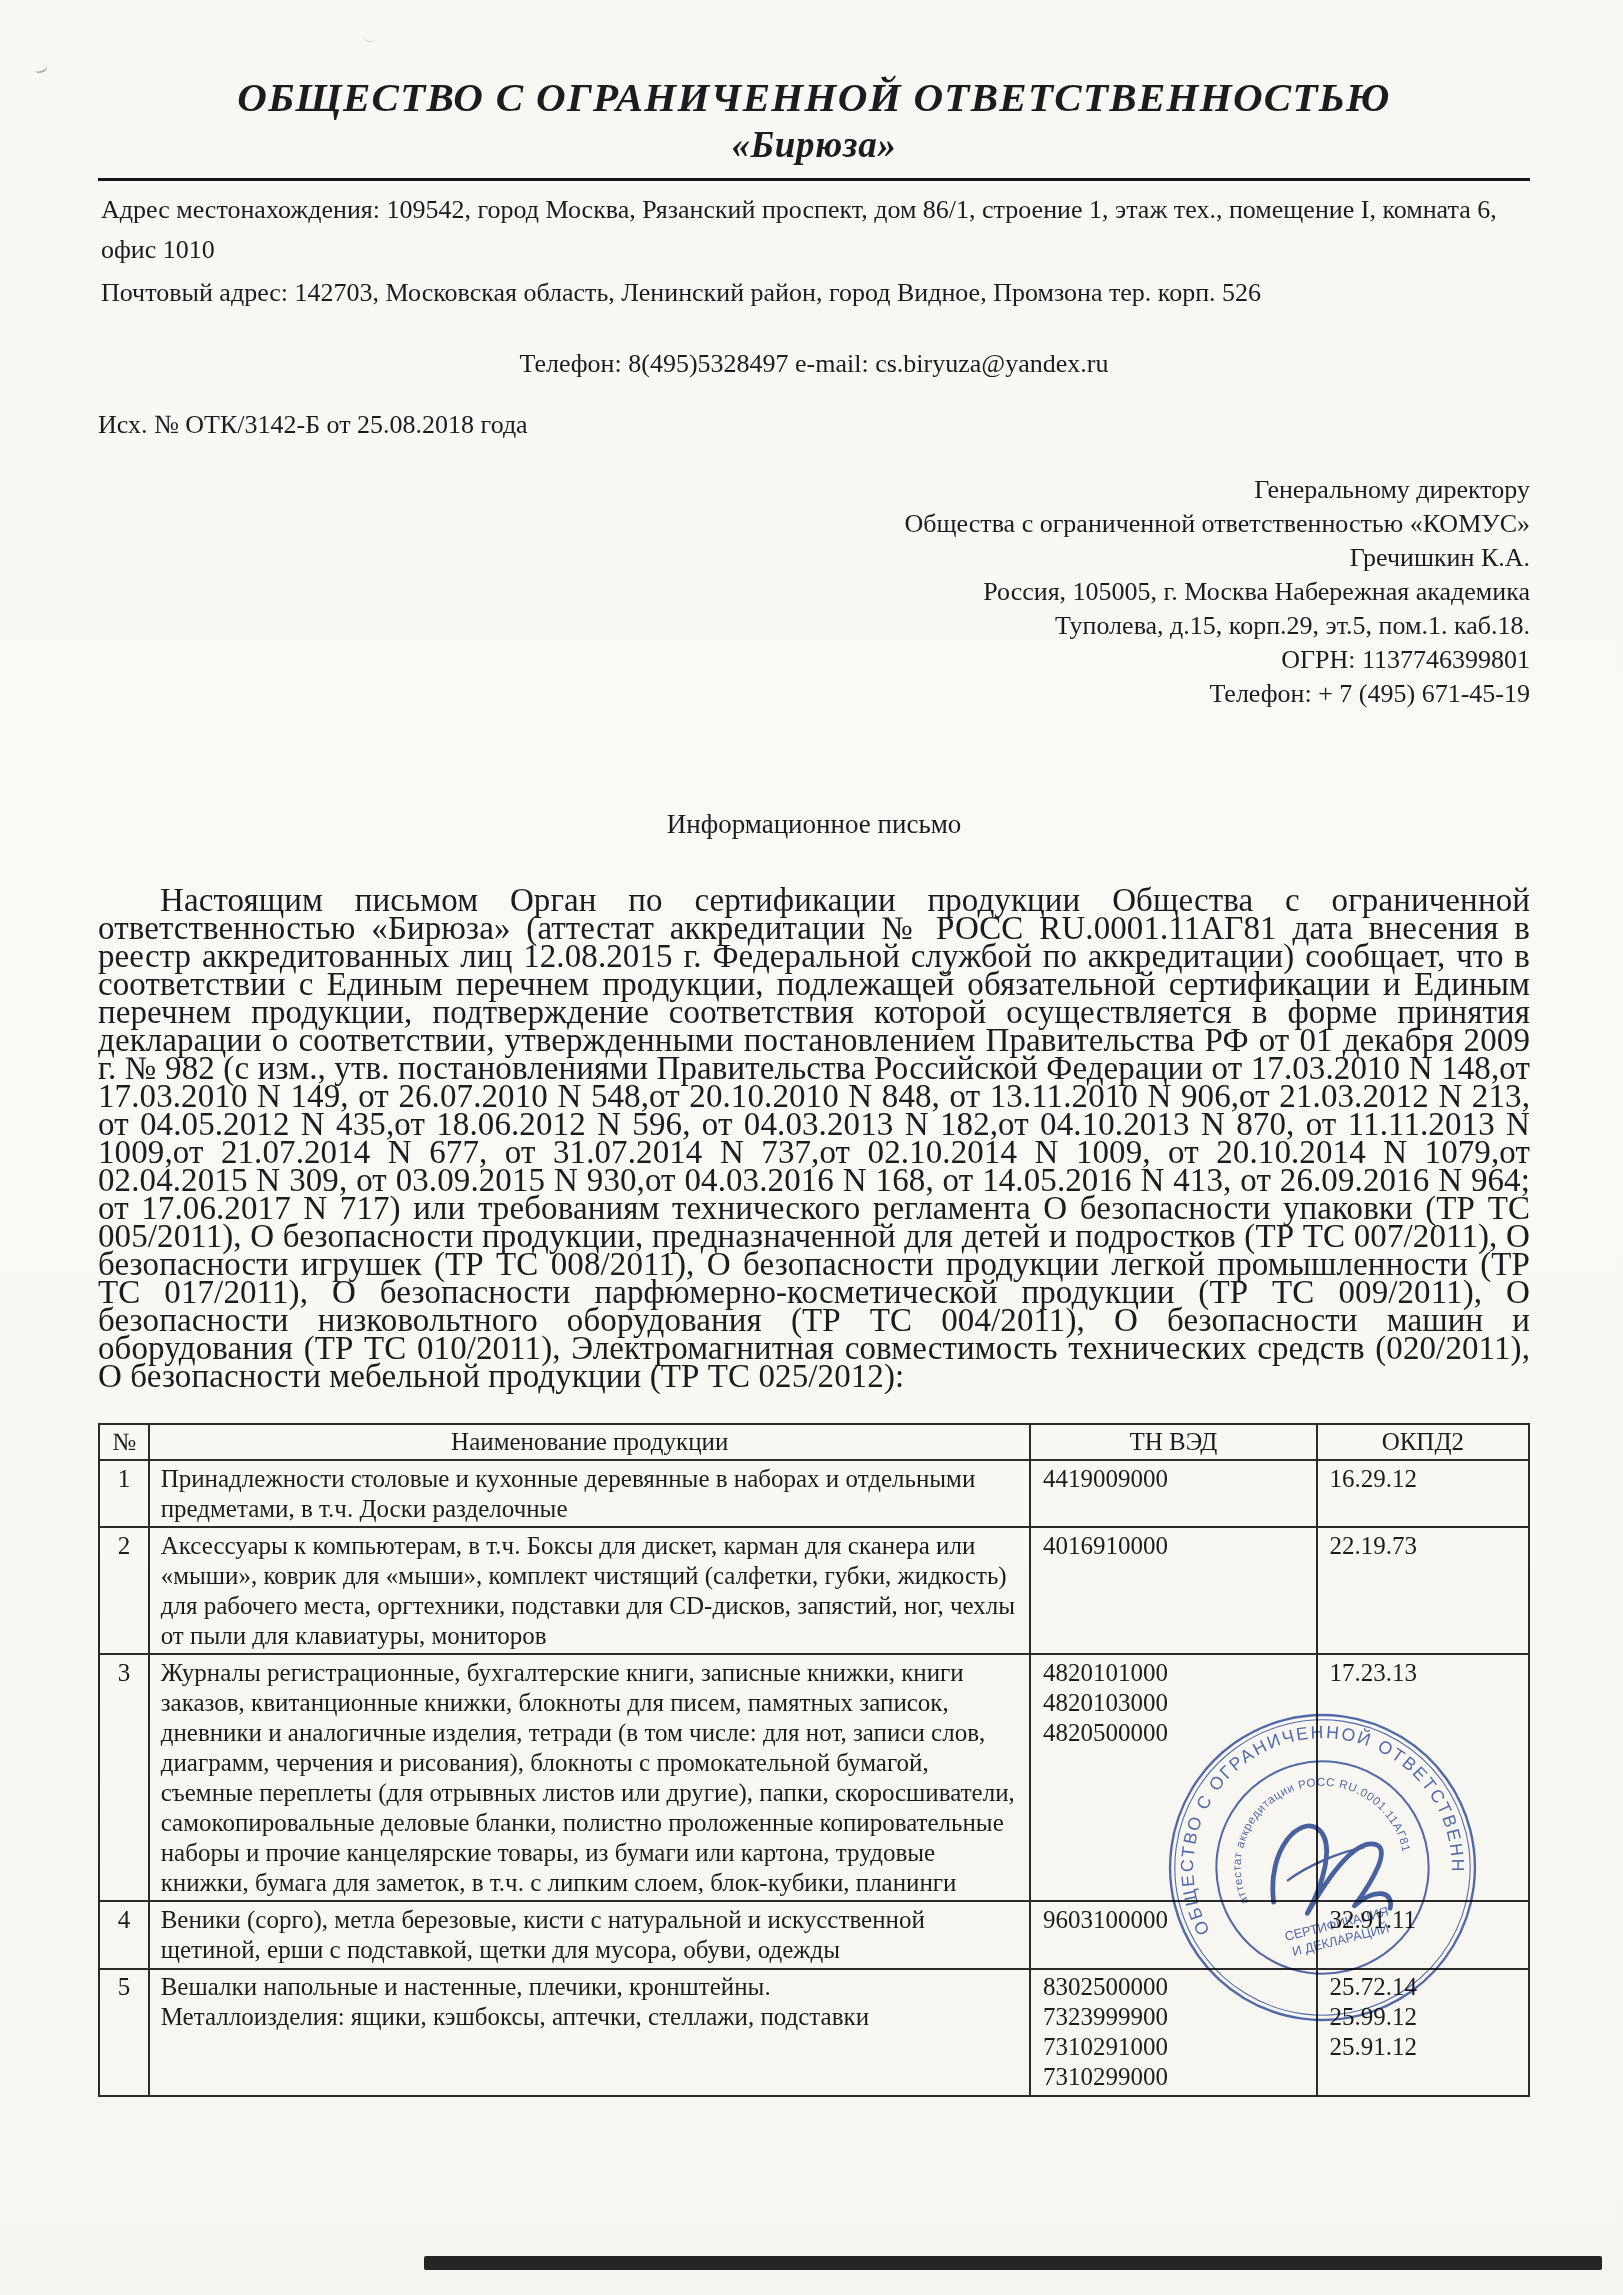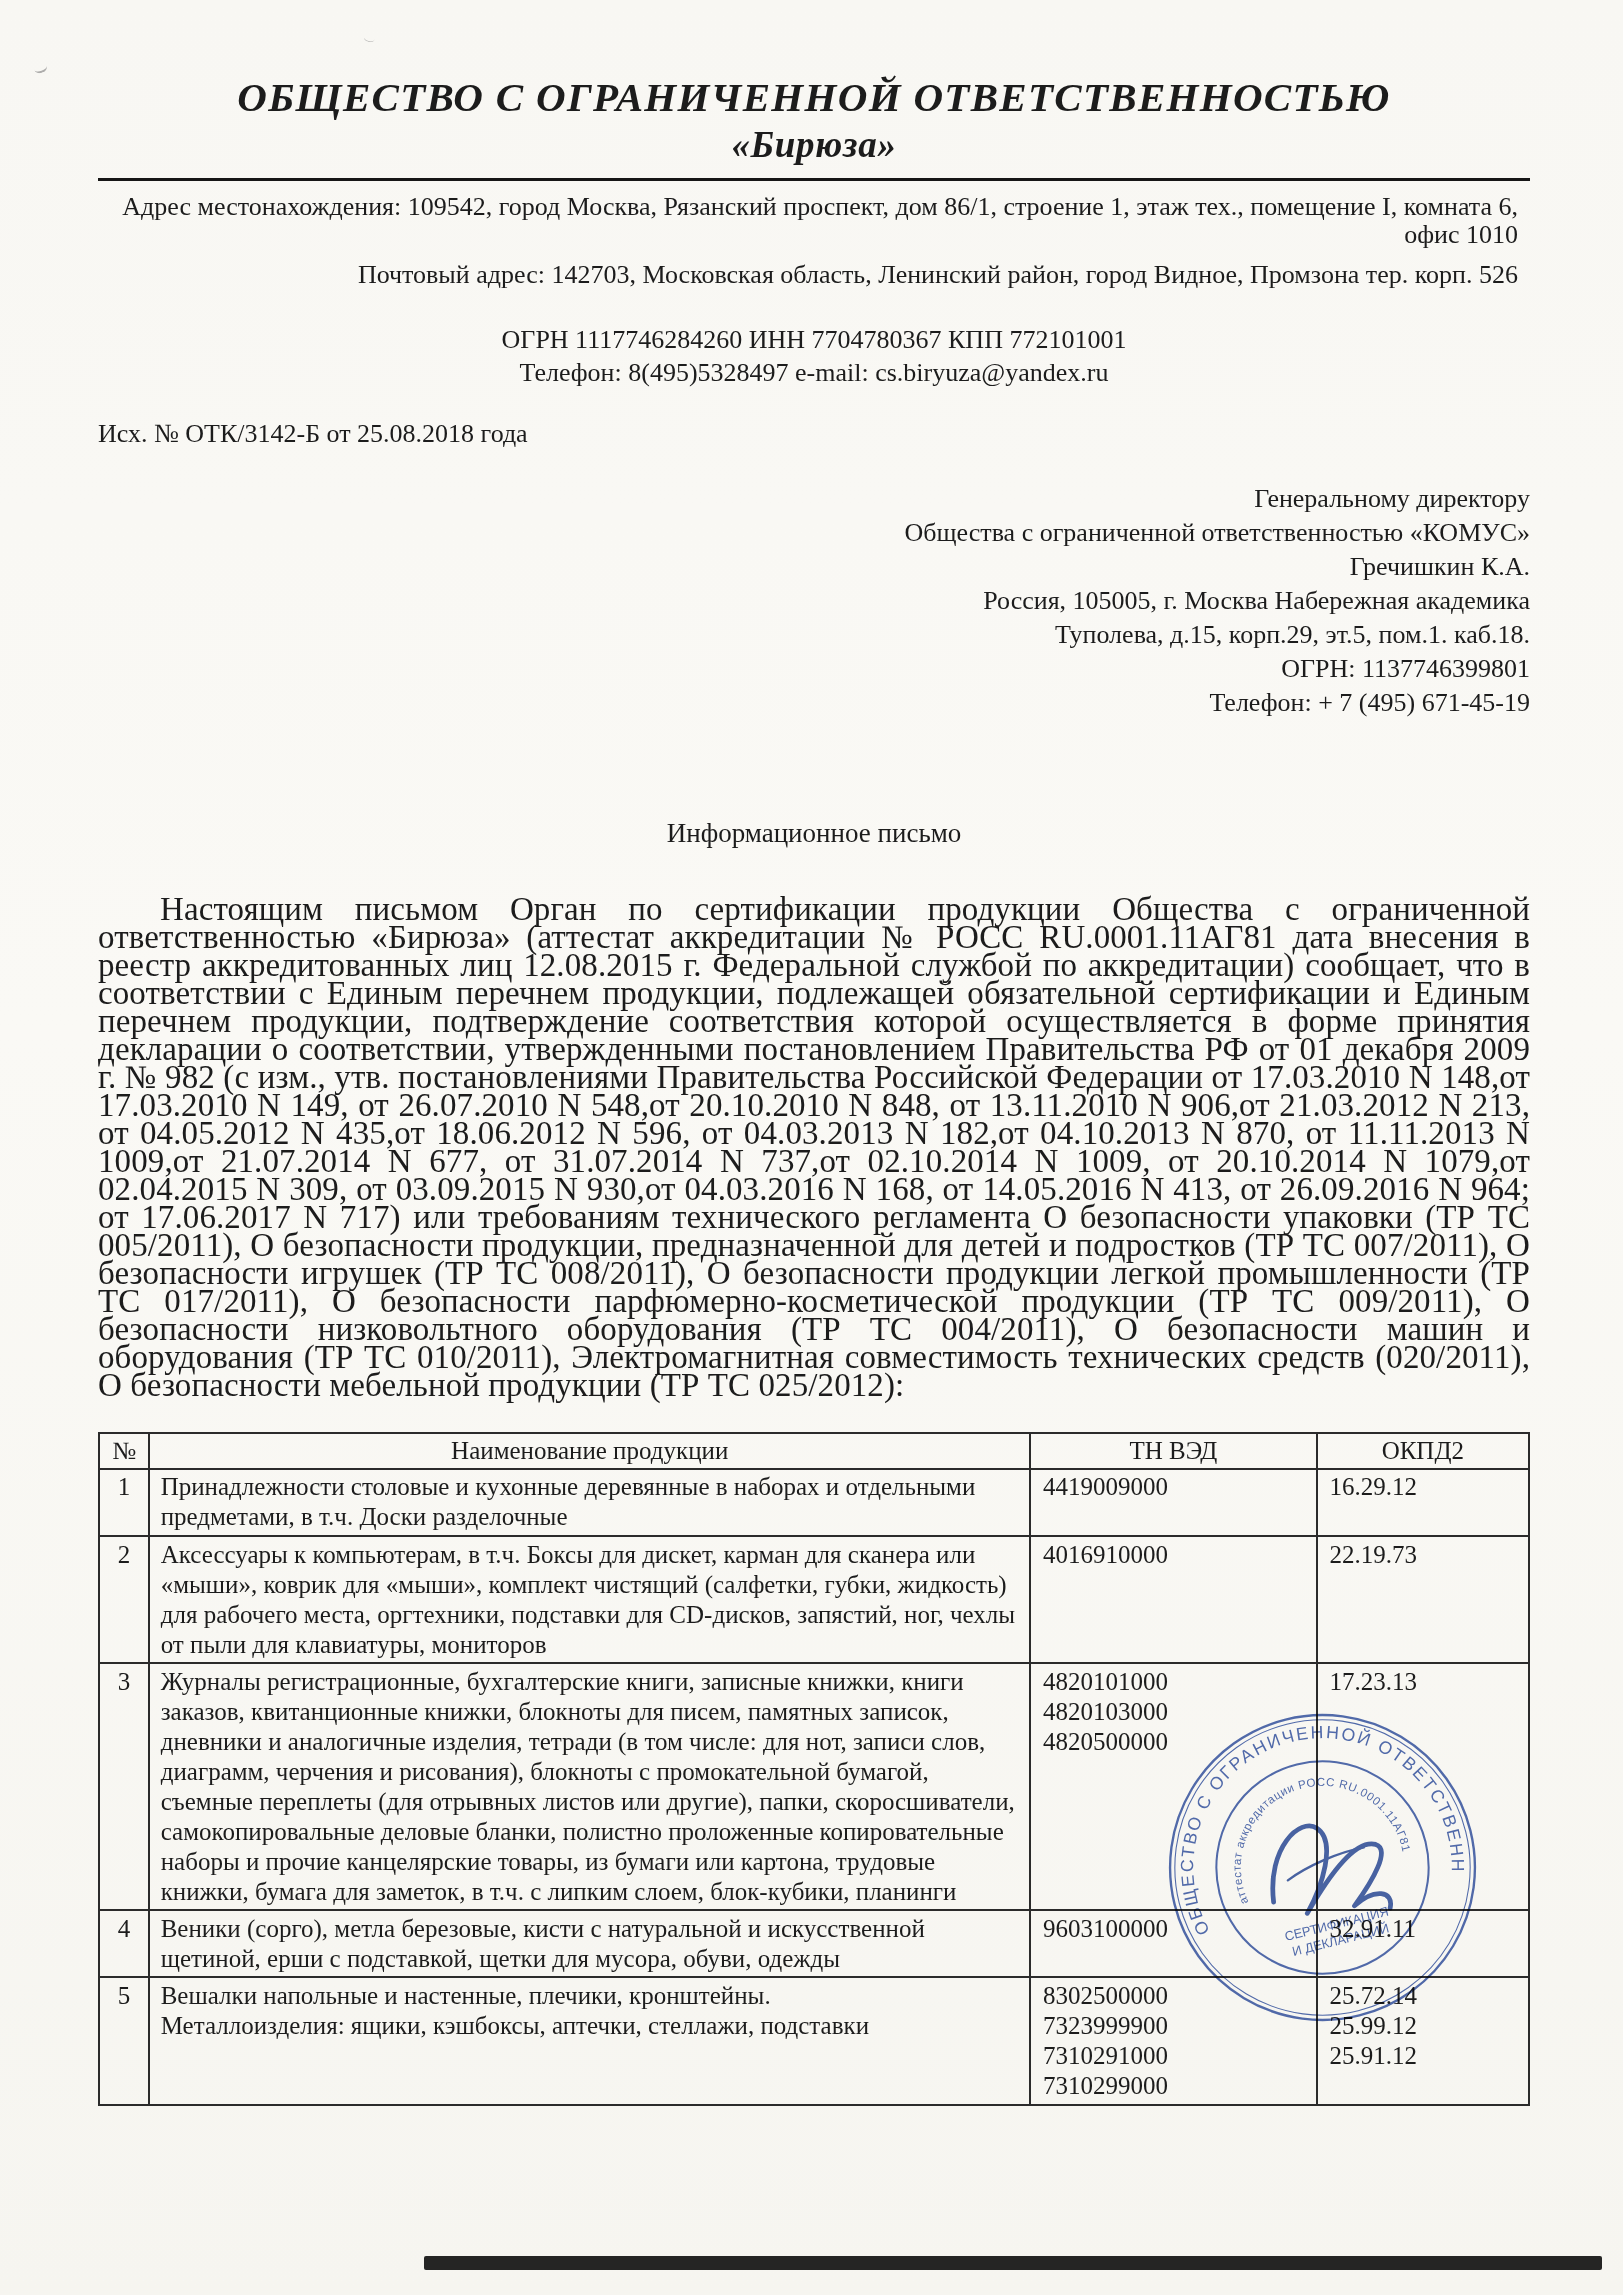--- a/index.html
+++ b/index.html
@@ -17,21 +17,21 @@
   .org-name{
     text-align:center;font-weight:bold;font-style:italic;
     font-size:41px;letter-spacing:1.3px;line-height:1.05;margin:0;
   }
   .org-short{
     text-align:center;font-weight:bold;font-style:italic;
     font-size:37px;letter-spacing:0.7px;margin:3.9px 0 0 0;
   }
   .head-rule{border:none;border-top:3.3px solid #161616;margin:11.8px 0 9.2px 0;}
 
-  .addr{ text-align:right;font-size:26px;line-height:28px;margin:12px;}
+  .addr{ text-align:left;font-size:26px;line-height:40px;margin:3px;}
   .reg-block{margin-top:34px;text-align:center;font-size:26px;line-height:33px;}
   .ref-line{margin-top:30px;font-size:26px;}
 
   .recipient{margin-top:33px;text-align:right;font-size:26px;line-height:34px;}
 
   .letter-title{margin-top:98px;text-align:center;font-size:27px;}
 
   .body-par{
     margin-top:46px;
     font-size:33px;line-height:28px;
@@ -89,21 +89,20 @@
   <div class="content">
 
     <h1 class="org-name">ОБЩЕСТВО С ОГРАНИЧЕННОЙ ОТВЕТСТВЕННОСТЬЮ</h1>
     <h2 class="org-short">«Бирюза»</h2>
     <hr class="head-rule">
 
     <p class="addr">Адрес местонахождения: 109542, город Москва, Рязанский проспект, дом 86/1, строение 1, этаж тех., помещение I, комната 6, офис 1010</p>
     <p class="addr">Почтовый адрес: 142703, Московская область, Ленинский район, город Видное, Промзона тер. корп. 526</p>
 
     <div class="reg-block">
-      <div>ОГРН 1117746284260 ИНН 7704780367 КПП 772101001</div>
       <div>Телефон: 8(495)5328497 e-mail: cs.biryuza@yandex.ru</div>
     </div>
 
     <div class="ref-line">Исх. № ОТК/3142-Б от 25.08.2018 года</div>
 
     <div class="recipient">
       <div>Генеральному директору</div>
       <div>Общества с ограниченной ответственностью «КОМУС»</div>
       <div>Гречишкин К.А.</div>
       <div>Россия, 105005, г. Москва Набережная академика</div>

